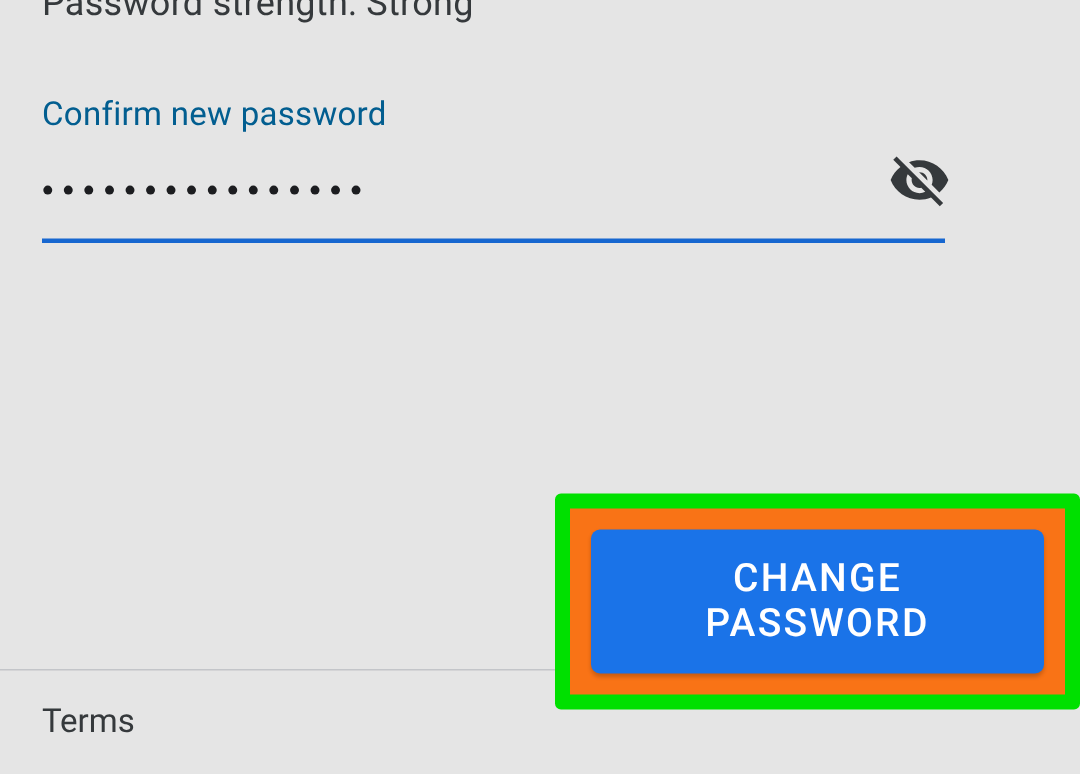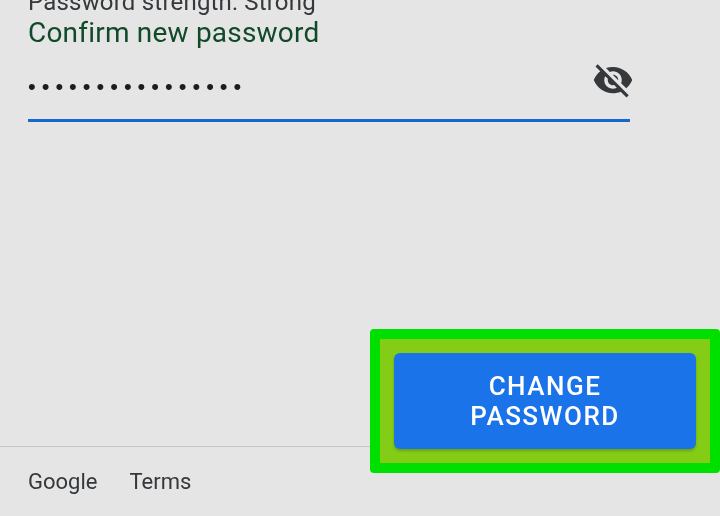--- a/index.html
+++ b/index.html
@@ -47,22 +47,23 @@
       margin-top: 22px;
       letter-spacing: 0.1px;
     }
     
     .why-link {
       color: #1a73e8;
       text-decoration: none;
     }
     
     .confirm-label {
-      color: #14532d;
-      font-size: 28px;
+      color: #0369a1;
+      font-size: 22px;
+      margin-top: 48px;
       letter-spacing: 0.2px;
     }
     
     .input-row {
       display: flex;
       align-items: center;
       border-bottom: 3px solid #1a73e8;
       margin-top: 10px;
       padding-bottom: 18px;
       width: 602px;
@@ -87,21 +88,21 @@
       justify-content: center;
       cursor: pointer;
       margin-right: -4px;
     }
     
     .highlight-box {
       position: absolute;
       top: 329px;
       left: 370px;
       border: 10px solid #00e000;
-      background: #84cc16;
+      background: #f97316;
       border-radius: 4px;
       z-index: 10;
       padding: 14px;
     }
     
     .change-btn {
       background: #1a73e8;
       color: #fff;
       font-size: 26px;
       font-weight: 500;
@@ -151,17 +152,16 @@
       </svg>
     </span>
   </div>
 </div>
 
 <div class="highlight-box">
   <button class="change-btn">CHANGE PASSWORD</button>
 </div>
 
 <div class="footer">
-  <a href="#" class="footer-link">Google</a>
   <a href="#" class="footer-link">Terms</a>
 </div>
 
 <div class="dim-overlay"></div>
 
 </body></html>

